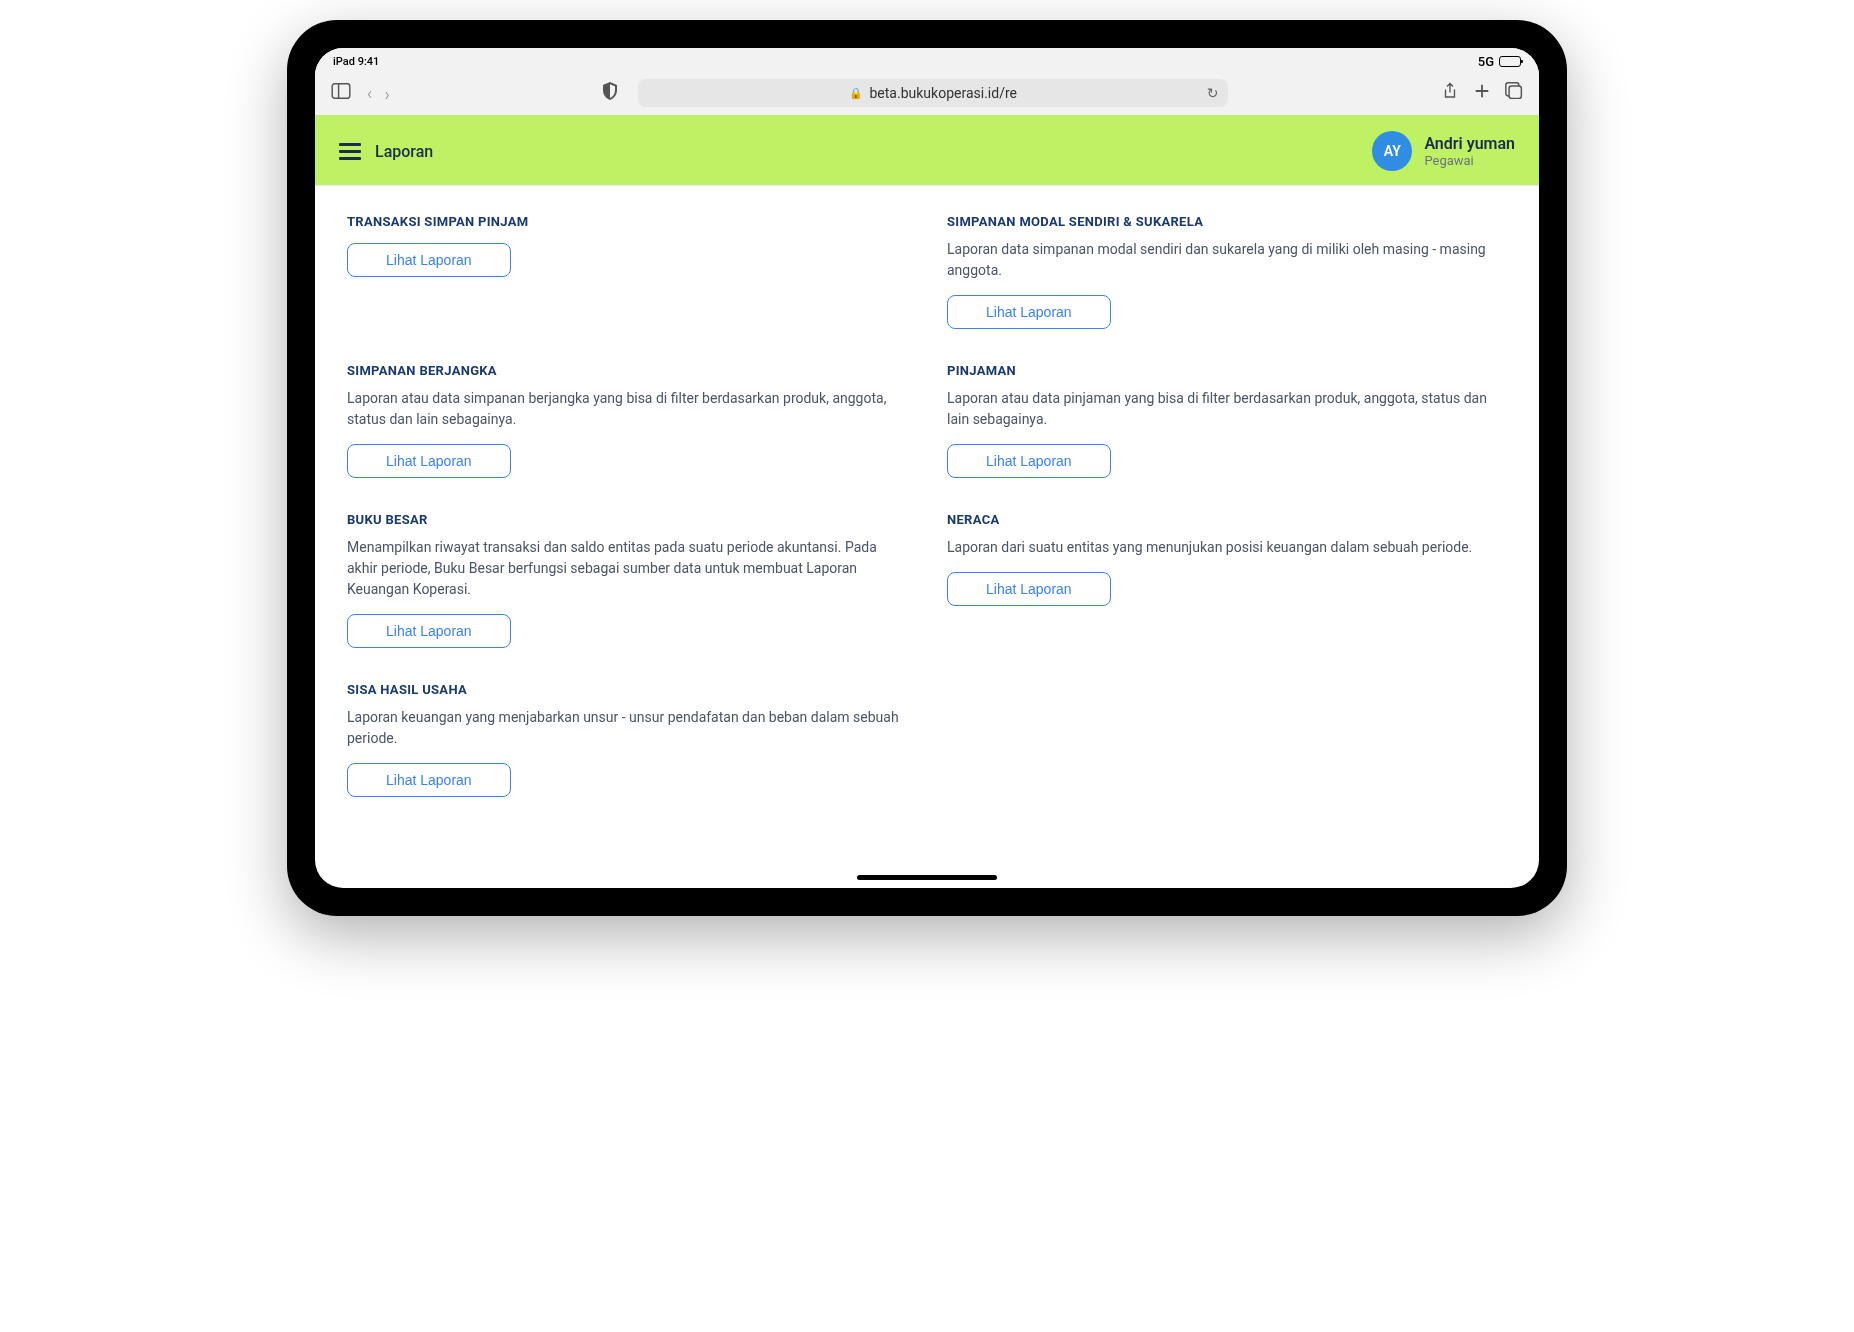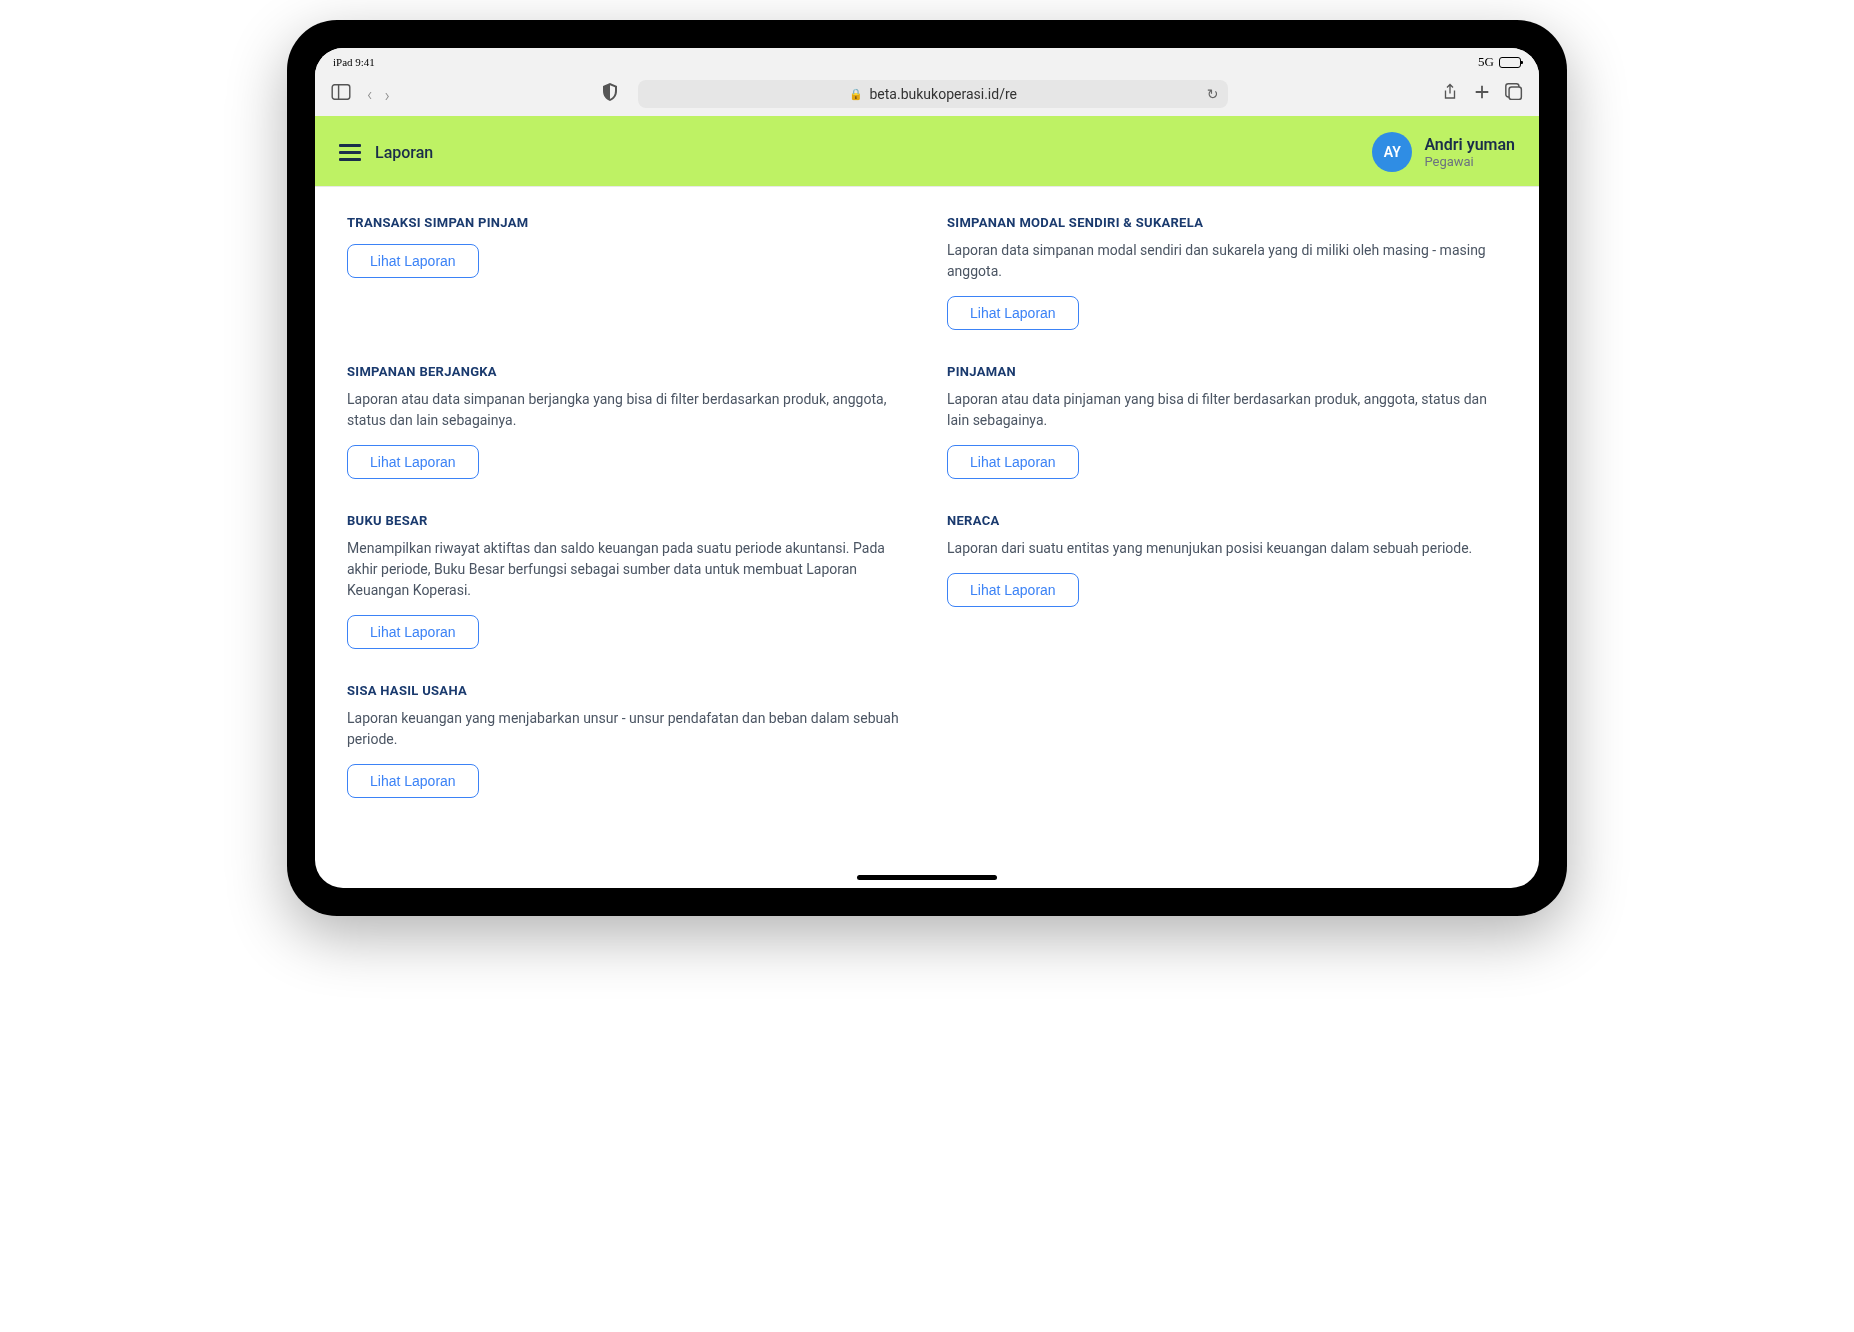--- a/index.html
+++ b/index.html
@@ -39,21 +39,20 @@
     
     .status-bar {
       display: flex;
       justify-content: space-between;
       align-items: center;
       padding: 6px 18px 2px;
       font-size: 11px;
       font-weight: 500;
       color: #000;
       background: #f2f2f2;
-      font-family: Liberation Serif, serif;
     }
     
     .status-right {
       display: flex;
       align-items: center;
       gap: 5px;
       font-size: 13px;
     }
     
     .battery-icon {
@@ -255,21 +254,21 @@
     }
     
     .report-desc {
       font-size: 14px;
       color: #4b5563;
       line-height: 1.5;
     }
     
     .report-button {
       align-self: flex-start;
-      padding: 8px 22px;
+      padding: 8px 38px;
       border: 1.5px solid #3b82f6;
       background: #fff;
       color: #3b82f6;
       font-size: 14px;
       font-weight: 500;
       border-radius: 8px;
       cursor: pointer;
       margin-top: 4px;
     }
     
@@ -386,21 +385,21 @@
       </div>
 
       <div class="report-card">
         <div class="report-title">PINJAMAN</div>
         <div class="report-desc">Laporan atau data pinjaman yang bisa di filter berdasarkan produk, anggota, status dan lain sebagainya.</div>
         <button class="report-button">Lihat Laporan</button>
       </div>
 
       <div class="report-card">
         <div class="report-title">BUKU BESAR</div>
-        <div class="report-desc">Menampilkan riwayat aktiftas dan saldo keuangan pada suatu periode akuntansi. Pada akhir periode, Buku Besar berfungsi sebagai sumber data untuk membuat Laporan Keuangan Koperasi.</div>
+        <div class="report-desc">Menampilkan riwayat transaksi dan saldo entitas pada suatu periode akuntansi. Pada akhir periode, Buku Besar berfungsi sebagai sumber data untuk membuat Laporan Keuangan Koperasi.</div>
         <button class="report-button">Lihat Laporan</button>
       </div>
 
       <div class="report-card">
         <div class="report-title">NERACA</div>
         <div class="report-desc">Laporan dari suatu entitas yang menunjukan posisi keuangan dalam sebuah periode.</div>
         <button class="report-button">Lihat Laporan</button>
       </div>
 
       <div class="report-card">

